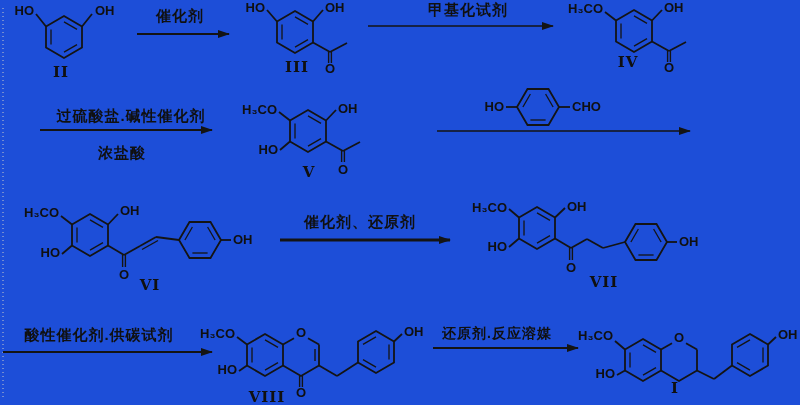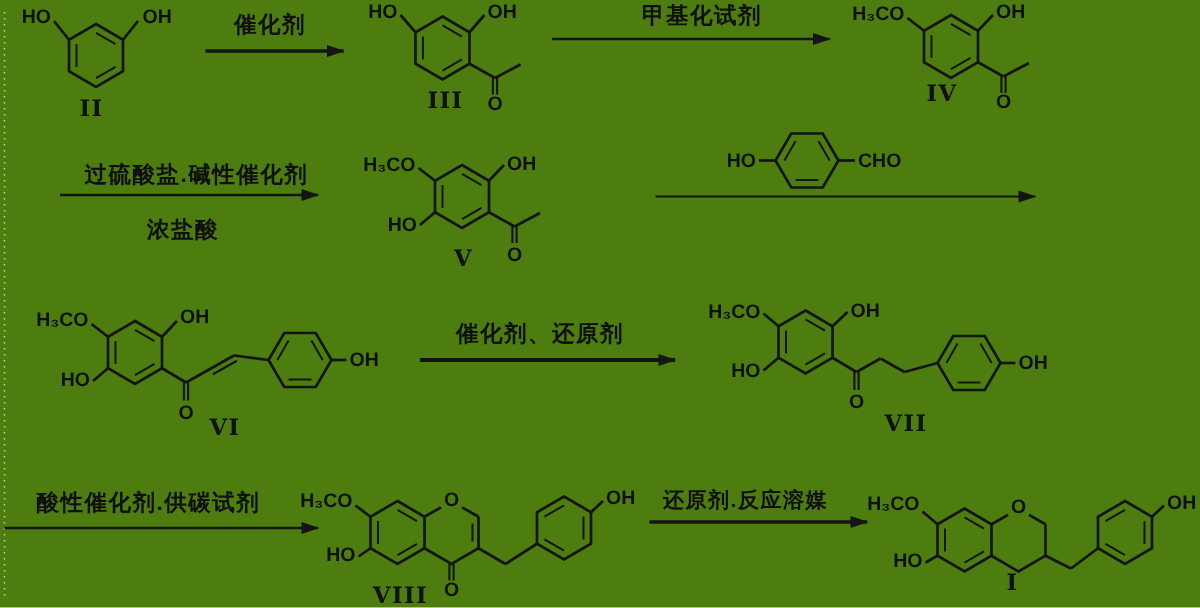--- a/index.html
+++ b/index.html
@@ -1,16 +1,16 @@
 <!DOCTYPE html>
 <html><head>
 <meta charset="utf-8">
 <style>
   html,body{margin:0;padding:0;background:#fff;}
-  #page{position:relative;width:800px;height:405px;background:#4d7c0f;overflow:hidden;}
+  #page{position:relative;width:800px;height:405px;background:#1d4ed8;overflow:hidden;}
   svg{display:block;}
   .ring polygon{fill:none;stroke:#141414;stroke-width:1.8;}
   .ring line{stroke:#141414;stroke-width:1.3;}
   .bond{stroke:#141414;stroke-width:1.8;fill:none;}
   .bondthin{stroke:#141414;stroke-width:1.4;fill:none;}
   .arrowline{stroke:#141414;fill:none;}
   .atom{font:700 13px "Liberation Sans", sans-serif;fill:#101010;}
   .cjk{font:700 15px "Liberation Sans", sans-serif;fill:#101010;letter-spacing:1px;}
   .cjk14{font:700 14px "Liberation Sans", sans-serif;fill:#101010;letter-spacing:1px;}
   .num{font:700 15px "DejaVu Serif", serif;fill:#101010;letter-spacing:1px;}

